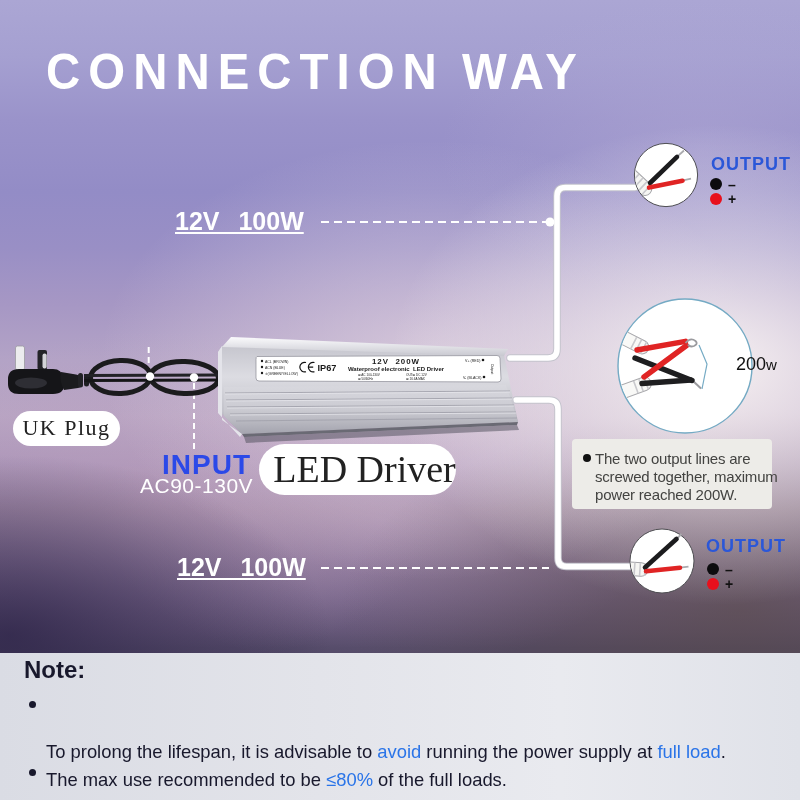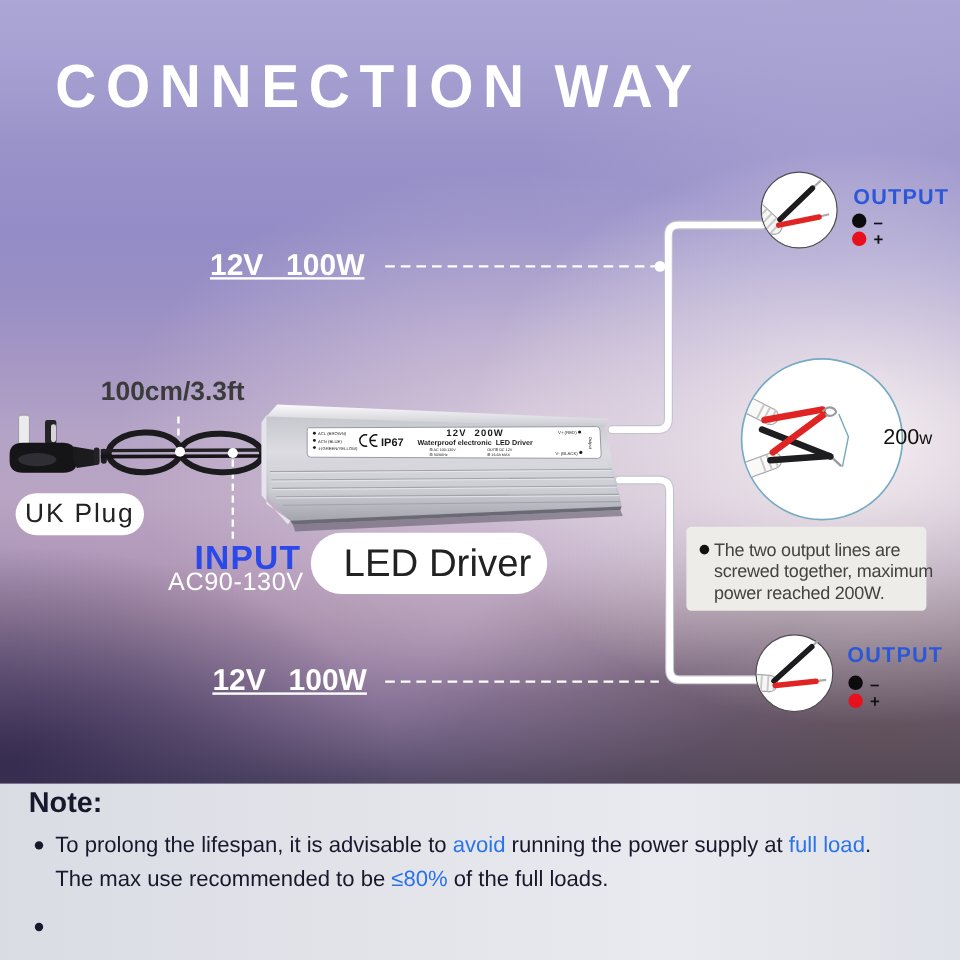--- a/index.html
+++ b/index.html
@@ -25,42 +25,42 @@
   
   .v{font-size:25px;font-weight:bold;color:#fff;line-height:25px;word-spacing:12px;letter-spacing:0px;text-decoration:underline;}
   .v1{left:175px;top:209px;}
   .v2{left:177px;top:555px;}
   
   .out{font-size:18px;font-weight:bold;color:#2b57d8;letter-spacing:1px;line-height:18px;}
   .out1{left:711px;top:155px;}
   .out2{left:706px;top:537px;}
   .leg{font-size:14px;font-weight:bold;color:#111;line-height:14px;}
   
-  .pill{background:#fff;border-radius:26px;color:#222;text-align:center;}
+  .pill{background:#fff;border-radius:26px;color:#222;text-align:center;font-family:Liberation Serif, serif;}
   .ukplug{left:13px;top:411px;width:107px;height:35px;border-radius:18px;
      font-size:22px;letter-spacing:1.5px;line-height:34px;}
   .leddriver{left:259px;top:444px;width:197px;height:51px;border-radius:26px;
-     font-size:32px;line-height:50px;padding-left:0;text-indent:14px;}
+     font-size:38px;line-height:50px;padding-left:0;text-indent:14px;}
   
   .lencm{left:84px;top:315px;font-size:22px;font-weight:bold;color:#3b3b3b;line-height:22px;letter-spacing:0px;}
   .input{left:162px;top:455px;font-size:28px;font-weight:bold;color:#2b49e8;letter-spacing:1px;line-height:20px;}
   .acv{left:140px;top:475px;font-size:21px;color:#fff;letter-spacing:0.5px;line-height:21px;}
   
   .infobox{left:572px;top:439px;width:200px;height:70px;background:#edece8;border-radius:4px;
      font-size:15px;color:#434341;line-height:18px;letter-spacing:-0.2px;}
   .infobox .tx{position:absolute;left:23px;top:11px;width:200px;}
   .infobox .bu{position:absolute;left:11px;top:15px;width:8px;height:8px;border-radius:50%;background:#111;}
   
   .w200{left:736px;top:355px;font-size:18px;color:#111;line-height:18px;}
   .w200 span{font-size:15px;}
   
   .panel{left:0;top:653px;width:800px;height:147px;
      background:linear-gradient(90deg,#dadce4 0%,#e3e4ea 40%,#e9eaef 70%,#e0e2e9 100%);}
   .note{left:24px;top:656px;font-size:24px;color:#18182c;line-height:27px;font-weight:bold;}
-  .nt{font-size:18.4px;color:#18182c;line-height:27.5px;}
+  .nt{font-size:18.4px;color:#18182c;line-height:27.5px;margin-top:48px;}
   .nt .b{color:#2a74e8;}
   .bull{width:7px;height:7px;border-radius:50%;background:#18182c;}
 </style>
 </head>
 <body>
 <div id="page">
 
   <svg class="abs" style="left:0;top:0" width="800" height="800" viewBox="0 0 800 800">
     <g fill="none">
       <path d="M510 358 H548 Q557 358 557 349 V196 Q557 187.5 565.5 187.5 H635" stroke="#c3c3cc" stroke-width="7.5" stroke-linecap="round"></path>
@@ -247,21 +247,20 @@
   <div class="abs leg" style="left:728px;top:192px;">+</div>
 
   <div class="abs out out2">OUTPUT</div>
   <div class="abs" style="left:707px;top:563px;width:12px;height:12px;border-radius:50%;background:#0c0c0e;"></div>
   <div class="abs leg" style="left:725px;top:563px;">–</div>
   <div class="abs" style="left:707px;top:578px;width:12px;height:12px;border-radius:50%;background:#e8101c;"></div>
   <div class="abs leg" style="left:725px;top:577px;">+</div>
 
   <div class="abs w200">200<span>w</span></div>
 
-  <div class="abs lencm">100cm/3.3ft</div>
   <div class="abs pill ukplug">UK Plug</div>
   <div class="abs input">INPUT</div>
   <div class="abs acv">AC90-130V</div>
   <div class="abs pill leddriver">LED Driver</div>
 
   <div class="abs infobox">
     <div class="bu"></div>
     <div class="tx">The two output lines are screwed together, maximum power reached 200W.</div>
   </div>
 

